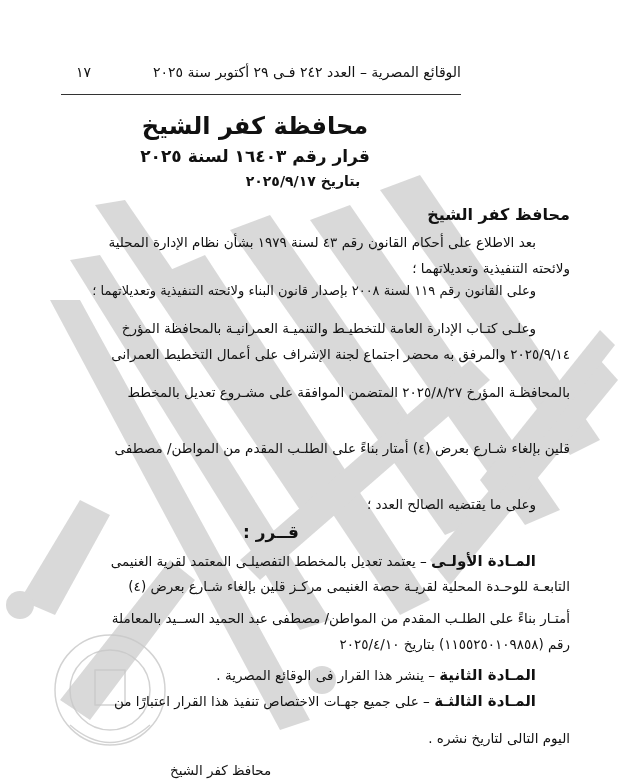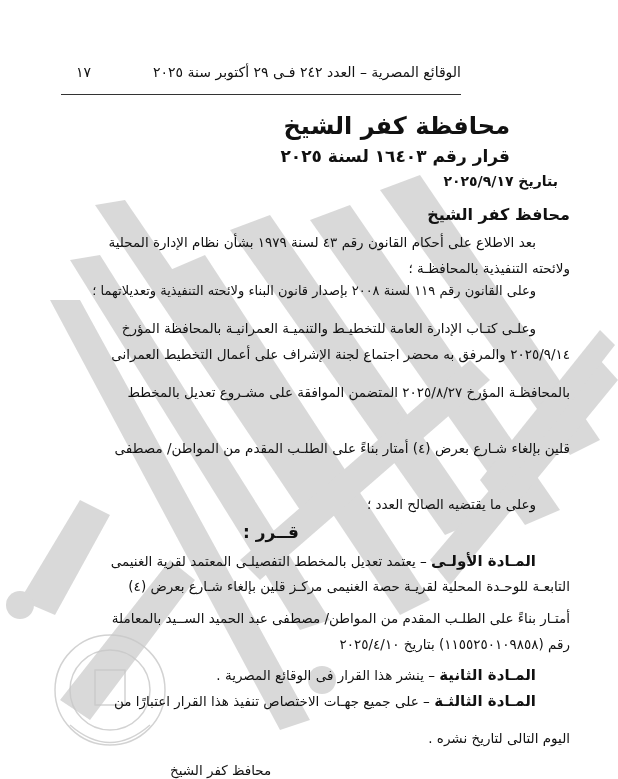--- a/index.html
+++ b/index.html
@@ -7,21 +7,21 @@
     width:618px; height:779px; overflow:hidden; position:relative;
     background:#ffffff; color:#111;
     font-family:"DejaVu Sans", sans-serif;
   }
   .watermark { position:absolute; left:0; top:0; width:618px; height:779px; pointer-events:none; z-index:0; }
   .page { position:absolute; left:0; top:0; width:618px; height:779px; z-index:1; direction:rtl; }
   .header-rule { position:absolute; left:61px; width:400px; top:94px; height:0; border-top:1.5px solid #333; }
   .page-number { position:absolute; left:76px; top:64px; font-size:14px; }
   .header-title-text { position:absolute; right:157px; top:64px; font-size:14px; white-space:nowrap; }
 
-  .center { position:absolute; left:0; width:510px; text-align:right; font-weight:bold; }
+  .center { position:absolute; left:0; width:510px; text-align:center; font-weight:bold; }
   .gov-title { top:112px; font-size:24px; }
   .decree-no { top:146px; font-size:17px; }
   .decree-date { top:173px; font-size:14px;padding-left:48px; }
   .issuer { position:absolute; right:48px; top:205px; font-size:16px; font-weight:bold; }
   .p { position:absolute; right:48px; width:522px; font-size:13.5px; white-space:nowrap; }
   .indent { right:82px; }
   .qarar { position:absolute; left:0; width:542px; text-align:center; top:522px; font-size:17px; font-weight:bold; }
   .art-label { font-weight:bold; font-size:15px; }
   .signature { position:absolute; left:170px; top:762px; font-size:13.5px; }
 </style>
@@ -59,21 +59,21 @@
   <span class="page-number">١٧</span>
   <div class="header-rule"></div>
 
   <div class="center gov-title">محافظة كفر الشيخ</div>
   <div class="center decree-no">قرار رقم ١٦٤٠٣ لسنة ٢٠٢٥</div>
   <div class="center decree-date">بتاريخ ٢٠٢٥/٩/١٧</div>
 
   <div class="issuer">محافظ كفر الشيخ</div>
 
   <div class="p indent" style="top:234px">بعد الاطلاع على أحكام القانون رقم ٤٣ لسنة ١٩٧٩ بشأن نظام الإدارة المحلية</div>
-  <div class="p" style="top:260px">ولائحته التنفيذية بالمحافظـة ؛</div>
+  <div class="p" style="top:260px">ولائحته التنفيذية وتعديلاتهما ؛</div>
   <div class="p indent" style="top:283px;font-size:13px">وعلى القانون رقم ١١٩ لسنة ٢٠٠٨ بإصدار قانون البناء ولائحته التنفيذية وتعديلاتهما ؛</div>
   <div class="p indent" style="top:320px">وعلـى كتـاب الإدارة العامة للتخطيـط والتنميـة العمرانيـة بالمحافظة المؤرخ</div>
   <div class="p" style="top:346px">٢٠٢٥/٩/١٤ والمرفق به محضر اجتماع لجنة الإشراف على أعمال التخطيط العمرانى</div>
   <div class="p" style="top:384px">بالمحافظـة المؤرخ ٢٠٢٥/٨/٢٧ المتضمن الموافقة على مشـروع تعديل بالمخطط</div>
   <div class="p" style="top:440px">قلين بإلغاء شـارع بعرض (٤) أمتار بناءً على الطلـب المقدم من المواطن/ مصطفى</div>
   <div class="p indent" style="top:496px">وعلى ما يقتضيه الصالح العدد ؛</div>
 
   <div class="qarar">قــرر :</div>
 
   <div class="p indent" style="top:552px">

